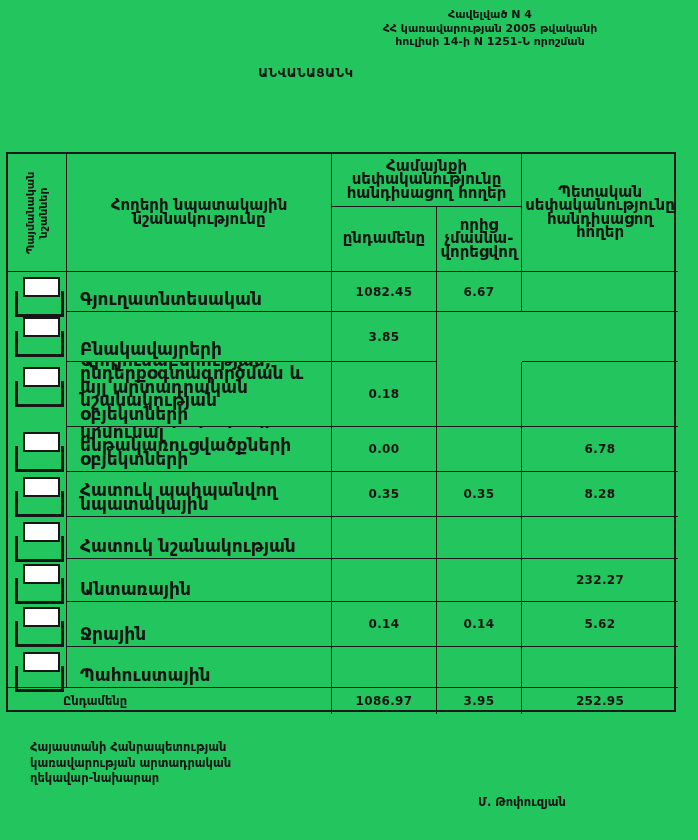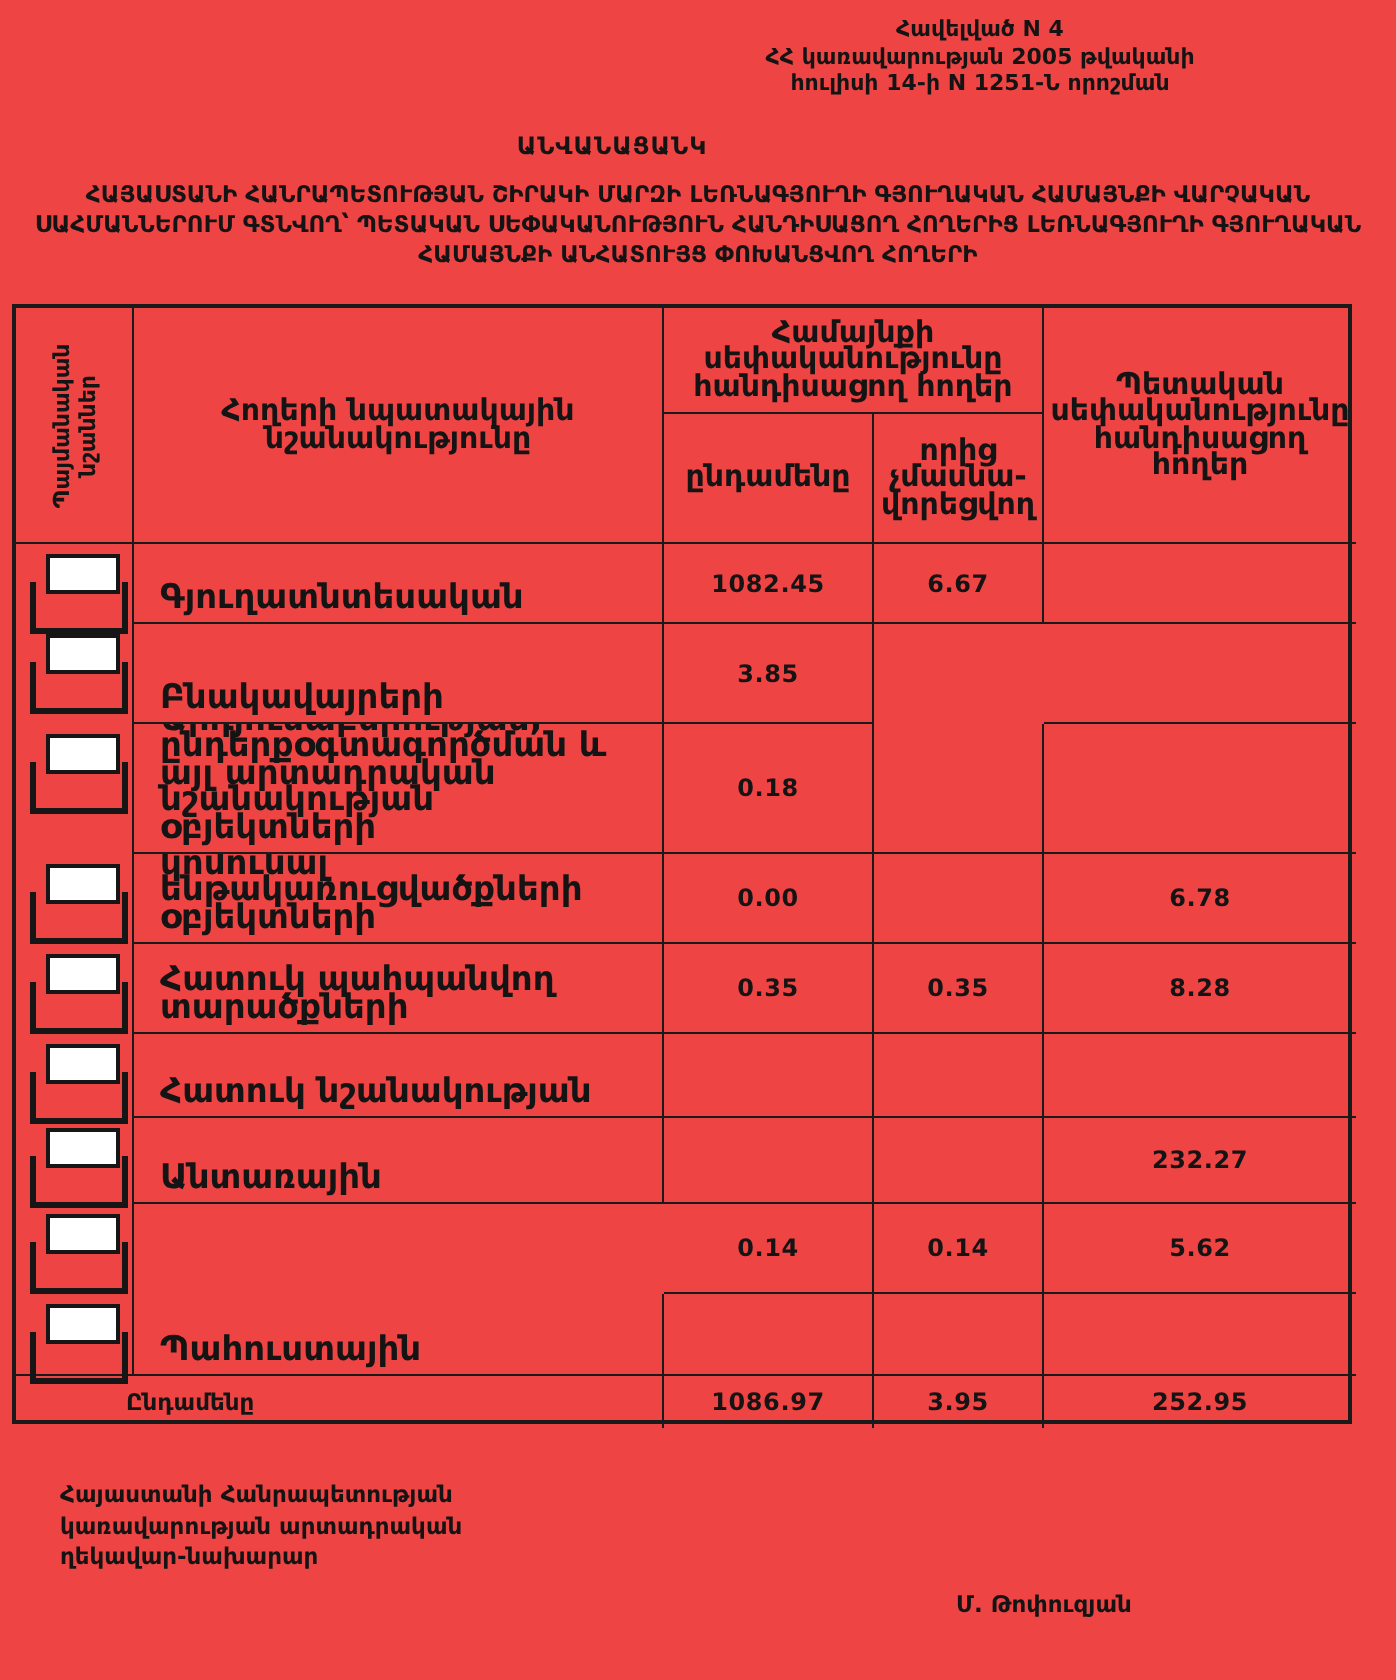--- a/index.html
+++ b/index.html
@@ -1,17 +1,17 @@
 <!DOCTYPE html>
 <html><head>
 <meta charset="utf-8">
 <style>
   html,body{margin:0;padding:0;background:#e8e8e8;}
   .page{
-    position:relative;width:698px;height:840px;background:#ef4444;
+    position:relative;width:698px;height:840px;background:#22c55e;
     font-family:"DejaVu Sans",sans-serif;color:#141414;overflow:hidden;
     margin:0 auto;
   }
   
   .appendix{position:absolute;left:318px;top:8px;width:344px;text-align:center;
     font-size:11px;font-weight:700;line-height:13.5px;}
   .doctype{position:absolute;left:0;top:66px;width:612px;text-align:center;
     font-size:12px;font-weight:700;letter-spacing:.5px;}
   .maintitle{position:absolute;left:14px;top:90px;width:670px;text-align:center;
     font-size:11.5px;font-weight:700;line-height:15px;}
@@ -54,21 +54,20 @@
 <div class="page">
 
   <div class="appendix">
     <div>Հավելված N 4</div>
     <div>ՀՀ կառավարության 2005 թվականի</div>
     <div>հուլիսի 14-ի N 1251-Ն որոշման</div>
   </div>
 
   <div class="doctype">ԱՆՎԱՆԱՑԱՆԿ</div>
 
-  <div class="maintitle">ՀԱՅԱՍՏԱՆԻ ՀԱՆՐԱՊԵՏՈՒԹՅԱՆ ՇԻՐԱԿԻ ՄԱՐԶԻ ԼԵՌՆԱԳՅՈՒՂԻ ԳՅՈՒՂԱԿԱՆ ՀԱՄԱՅՆՔԻ ՎԱՐՉԱԿԱՆ ՍԱՀՄԱՆՆԵՐՈՒՄ ԳՏՆՎՈՂ՝ ՊԵՏԱԿԱՆ ՍԵՓԱԿԱՆՈՒԹՅՈՒՆ ՀԱՆԴԻՍԱՑՈՂ ՀՈՂԵՐԻՑ ԼԵՌՆԱԳՅՈՒՂԻ ԳՅՈՒՂԱԿԱՆ ՀԱՄԱՅՆՔԻ ԱՆՀԱՏՈՒՅՑ ՓՈԽԱՆՑՎՈՂ ՀՈՂԵՐԻ</div>
 
   <div class="tbl">
 
     <div class="cell br bb vhead" style="grid-column:1;grid-row:1/3;">
       <div class="vtext">Պայմանական
 նշաններ</div>
     </div>
     <div class="cell br bb hdr" style="grid-column:2;grid-row:1/3;">Հողերի  նպատակային նշանակությունը</div>
     <div class="cell br bb hdr" style="grid-column:3/5;grid-row:1;">Համայնքի սեփականությունը
 հանդիսացող հողեր</div>
@@ -122,21 +121,21 @@
     <div class="cell br bb numcell" style="grid-column:3;grid-row:6;">0.00</div>
     <div class="cell br bb numcell" style="grid-column:4;grid-row:6;"></div>
     <div class="cell bb numcell" style="grid-column:5;grid-row:6;">6.78</div>
 
     <div class="cell br symcell" style="grid-column:1;grid-row:7;">
         <div class="sym">
           <div class="small"></div>
           <div class="big"></div>
         </div>
       </div>
-    <div class="cell br bb labcell" style="grid-column:2;grid-row:7;">Հատուկ պահպանվող տարածքների</div>
+    <div class="cell br bb labcell" style="grid-column:2;grid-row:7;">Հատուկ պահպանվող նպատակային</div>
     <div class="cell br bb numcell" style="grid-column:3;grid-row:7;">0.35</div>
     <div class="cell br bb numcell" style="grid-column:4;grid-row:7;">0.35</div>
     <div class="cell bb numcell" style="grid-column:5;grid-row:7;">8.28</div>
 
     <div class="cell br symcell" style="grid-column:1;grid-row:8;">
         <div class="sym">
           <div class="small"></div>
           <div class="big"></div>
         </div>
       </div>
@@ -155,20 +154,21 @@
     <div class="cell br bb numcell" style="grid-column:3;grid-row:9;"></div>
     <div class="cell br bb numcell" style="grid-column:4;grid-row:9;"></div>
     <div class="cell bb numcell" style="grid-column:5;grid-row:9;">232.27</div>
 
     <div class="cell br symcell" style="grid-column:1;grid-row:10;">
         <div class="sym">
           <div class="small"></div>
           <div class="big"></div>
         </div>
       </div>
+    <div class="cell br bb labcell" style="grid-column:2;grid-row:10;">Ջրային</div>
     <div class="cell br bb numcell" style="grid-column:3;grid-row:10;">0.14</div>
     <div class="cell br bb numcell" style="grid-column:4;grid-row:10;">0.14</div>
     <div class="cell bb numcell" style="grid-column:5;grid-row:10;">5.62</div>
 
     <div class="cell br bb symcell" style="grid-column:1;grid-row:11;">
         <div class="sym">
           <div class="small"></div>
           <div class="big"></div>
         </div>
       </div>

